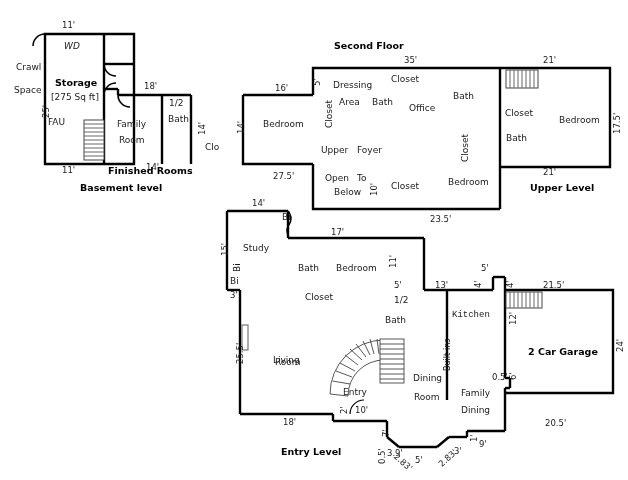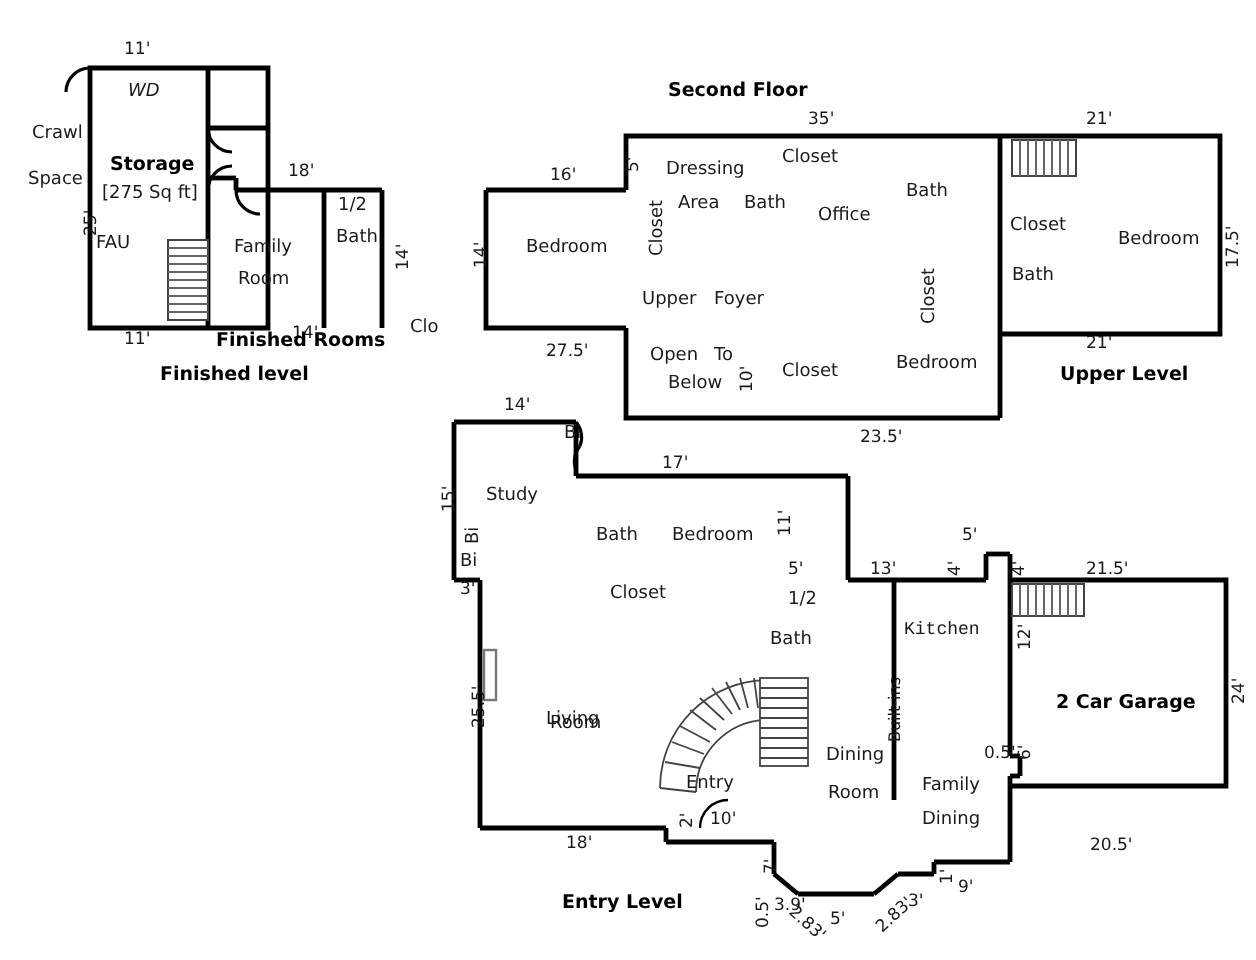--- a/index.html
+++ b/index.html
@@ -163,26 +163,26 @@
 <div class="lbl dim rot90" style="left:42px;top:118px;">25'</div>
 <div class="lbl room" style="left:64px;top:42px;font-style:italic;">WD</div>
 <div class="lbl ttl" style="left:55px;top:78px;">Storage</div>
 <div class="lbl room" style="left:51px;top:93px;text-align:center;">[275 Sq ft]</div>
 <div class="lbl room" style="left:48px;top:118px;">FAU</div>
 <div class="lbl dim" style="left:144px;top:82px;">18'</div>
 <div class="lbl room" style="left:117px;top:120px;">Family</div>
 <div class="lbl room" style="left:119px;top:136px;">Room</div>
 <div class="lbl room" style="left:169px;top:99px;">1/2</div>
 <div class="lbl room" style="left:168px;top:115px;">Bath</div>
-<div class="lbl room" style="left:170px;top:160px;padding-left:35px;">Clo</div>
+<div class="lbl room" style="left:170px;top:143px;padding-left:35px;">Clo</div>
 <div class="lbl dim rot90" style="left:198px;top:135px;">14'</div>
 <div class="lbl dim" style="left:62px;top:166px;">11'</div>
 <div class="lbl dim" style="left:146px;top:163px;">14'</div>
 <div class="lbl ttl" style="left:108px;top:166px;">Finished Rooms</div>
-<div class="lbl ttl" style="left:80px;top:183px;">Finished level</div>
+<div class="lbl ttl" style="left:80px;top:183px;">Basement level</div>
 
 <div class="lbl ttl" style="left:334px;top:41px;">Second Floor</div>
 <div class="lbl dim" style="left:404px;top:56px;">35'</div>
 <div class="lbl dim" style="left:275px;top:84px;">16'</div>
 <div class="lbl dim rot90" style="left:237px;top:134px;">14'</div>
 <div class="lbl dim rot90" style="left:313px;top:86px;">5'</div>
 <div class="lbl room" style="left:263px;top:120px;">Bedroom</div>
 <div class="lbl room rot90" style="left:325px;top:128px;">Closet</div>
 <div class="lbl room" style="left:333px;top:81px;">Dressing</div>
 <div class="lbl room" style="left:339px;top:98px;">Area</div>

